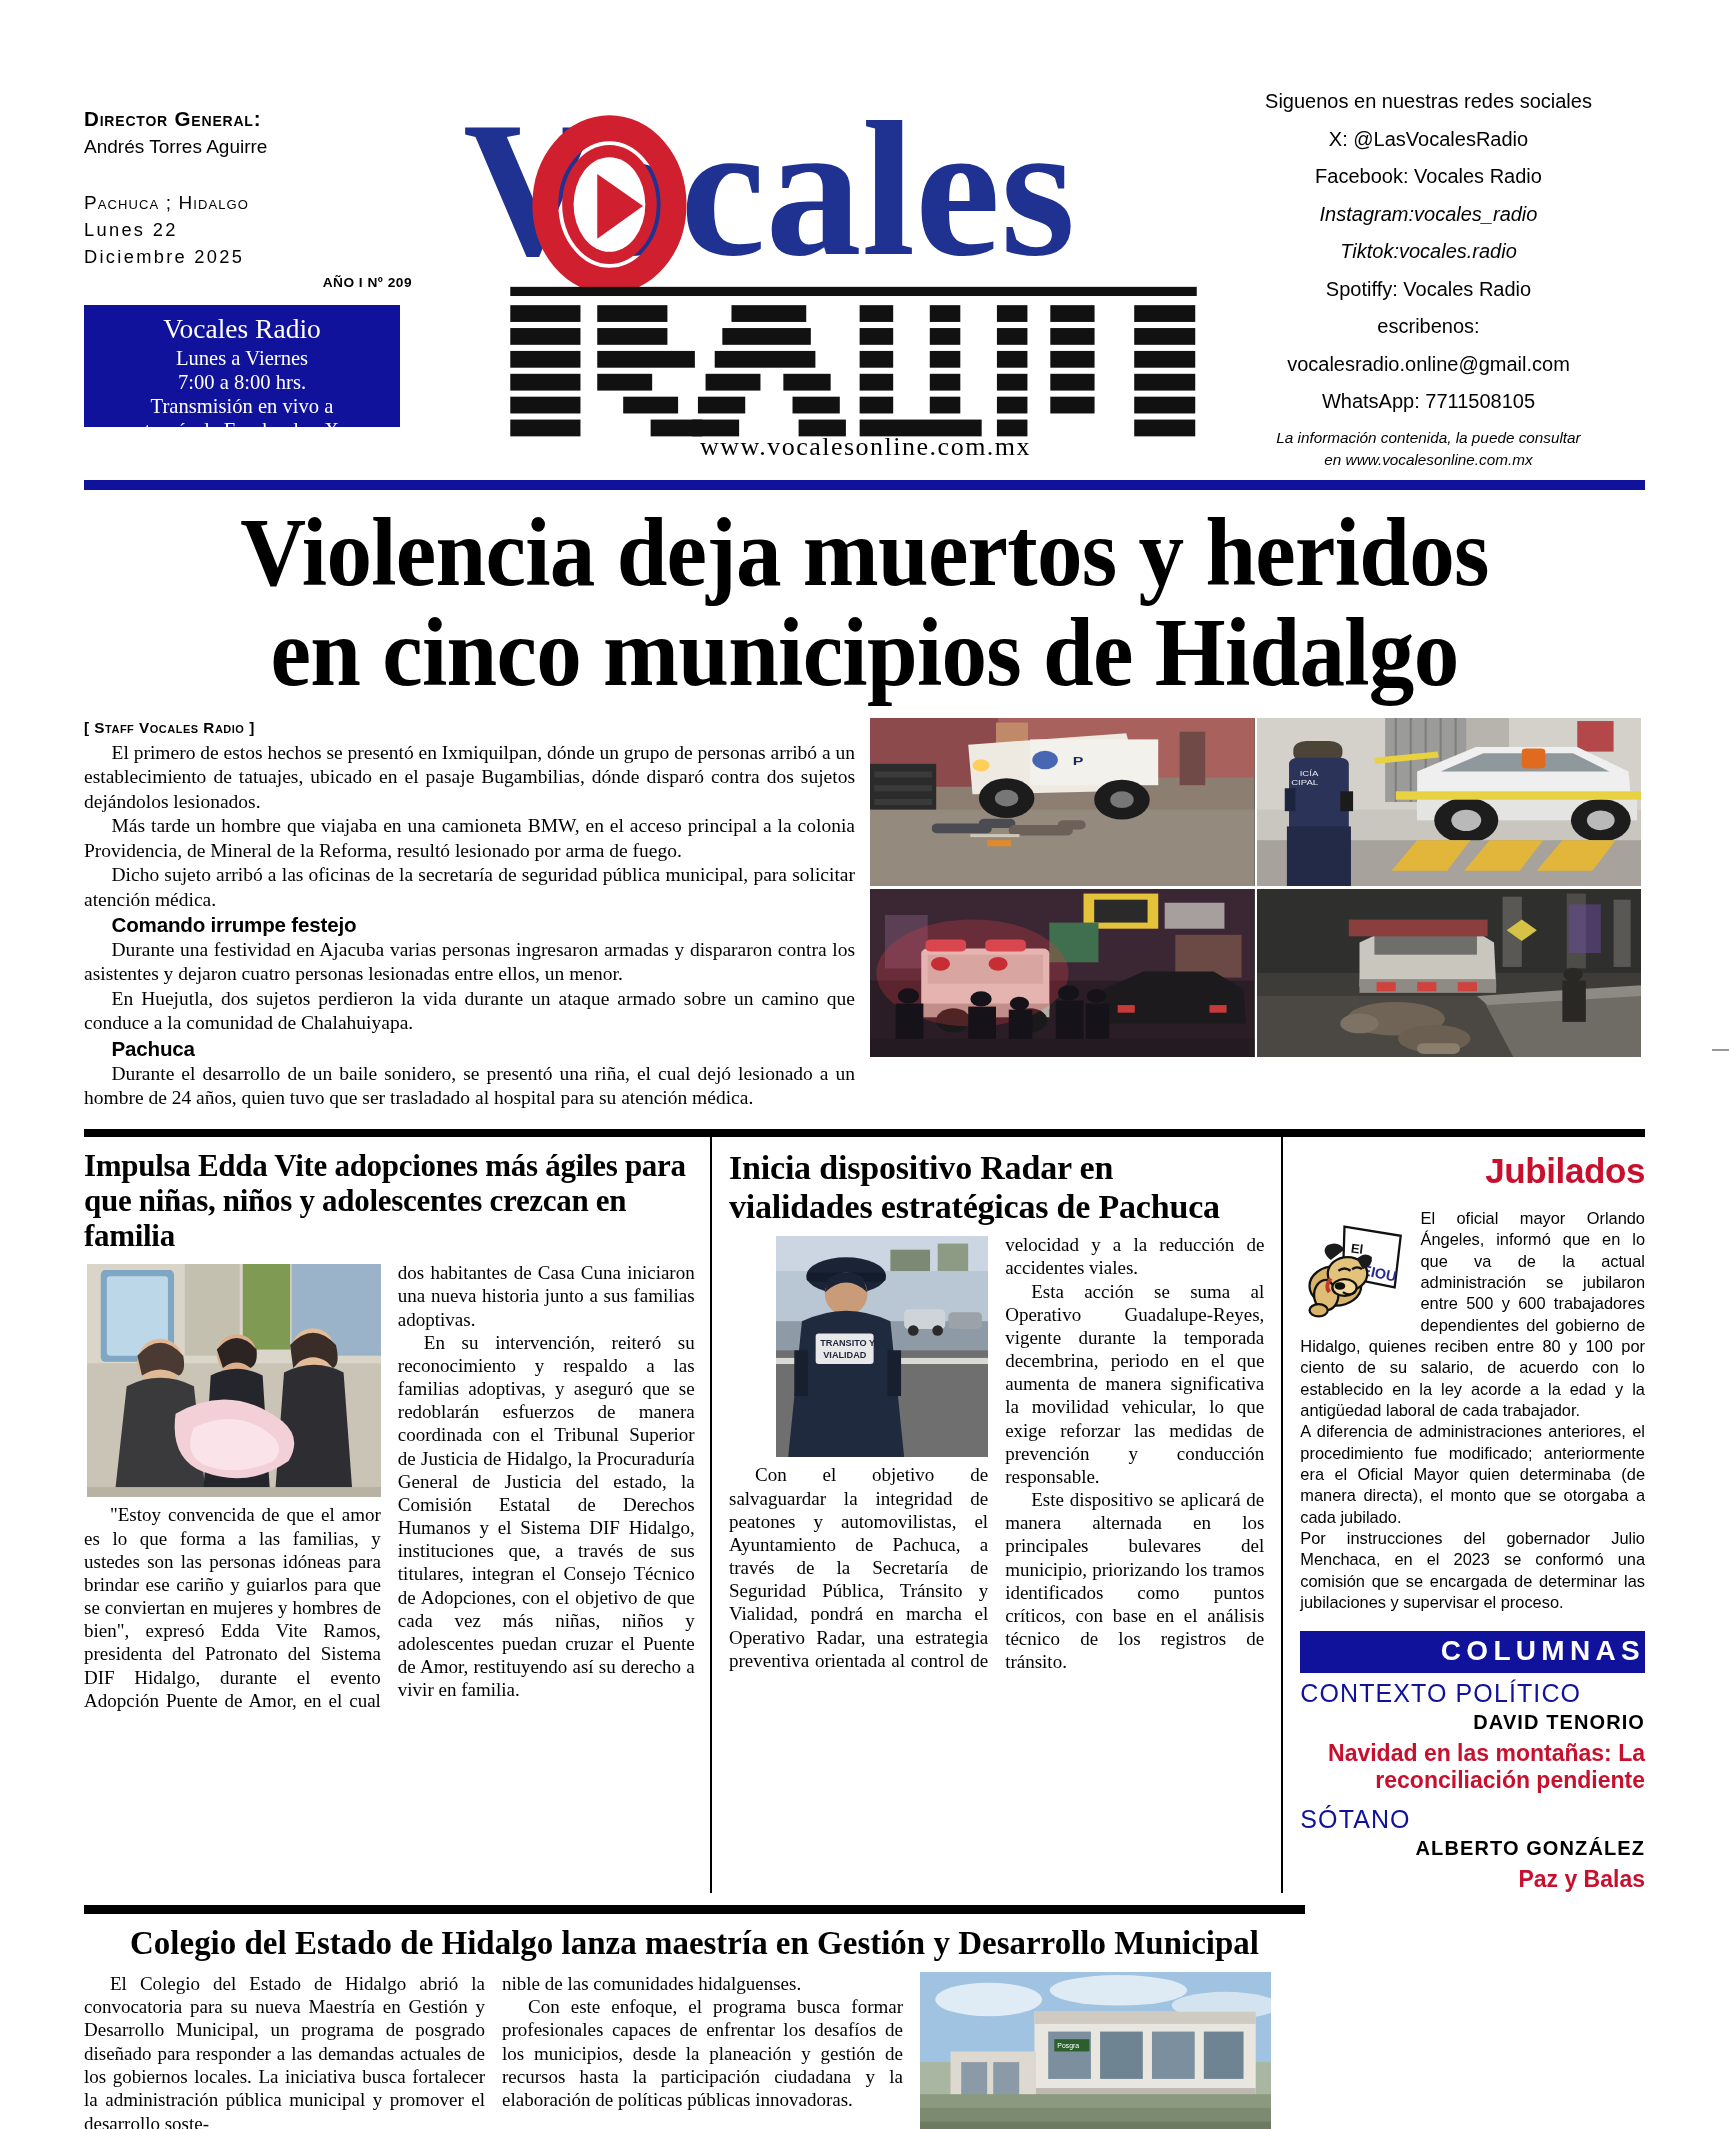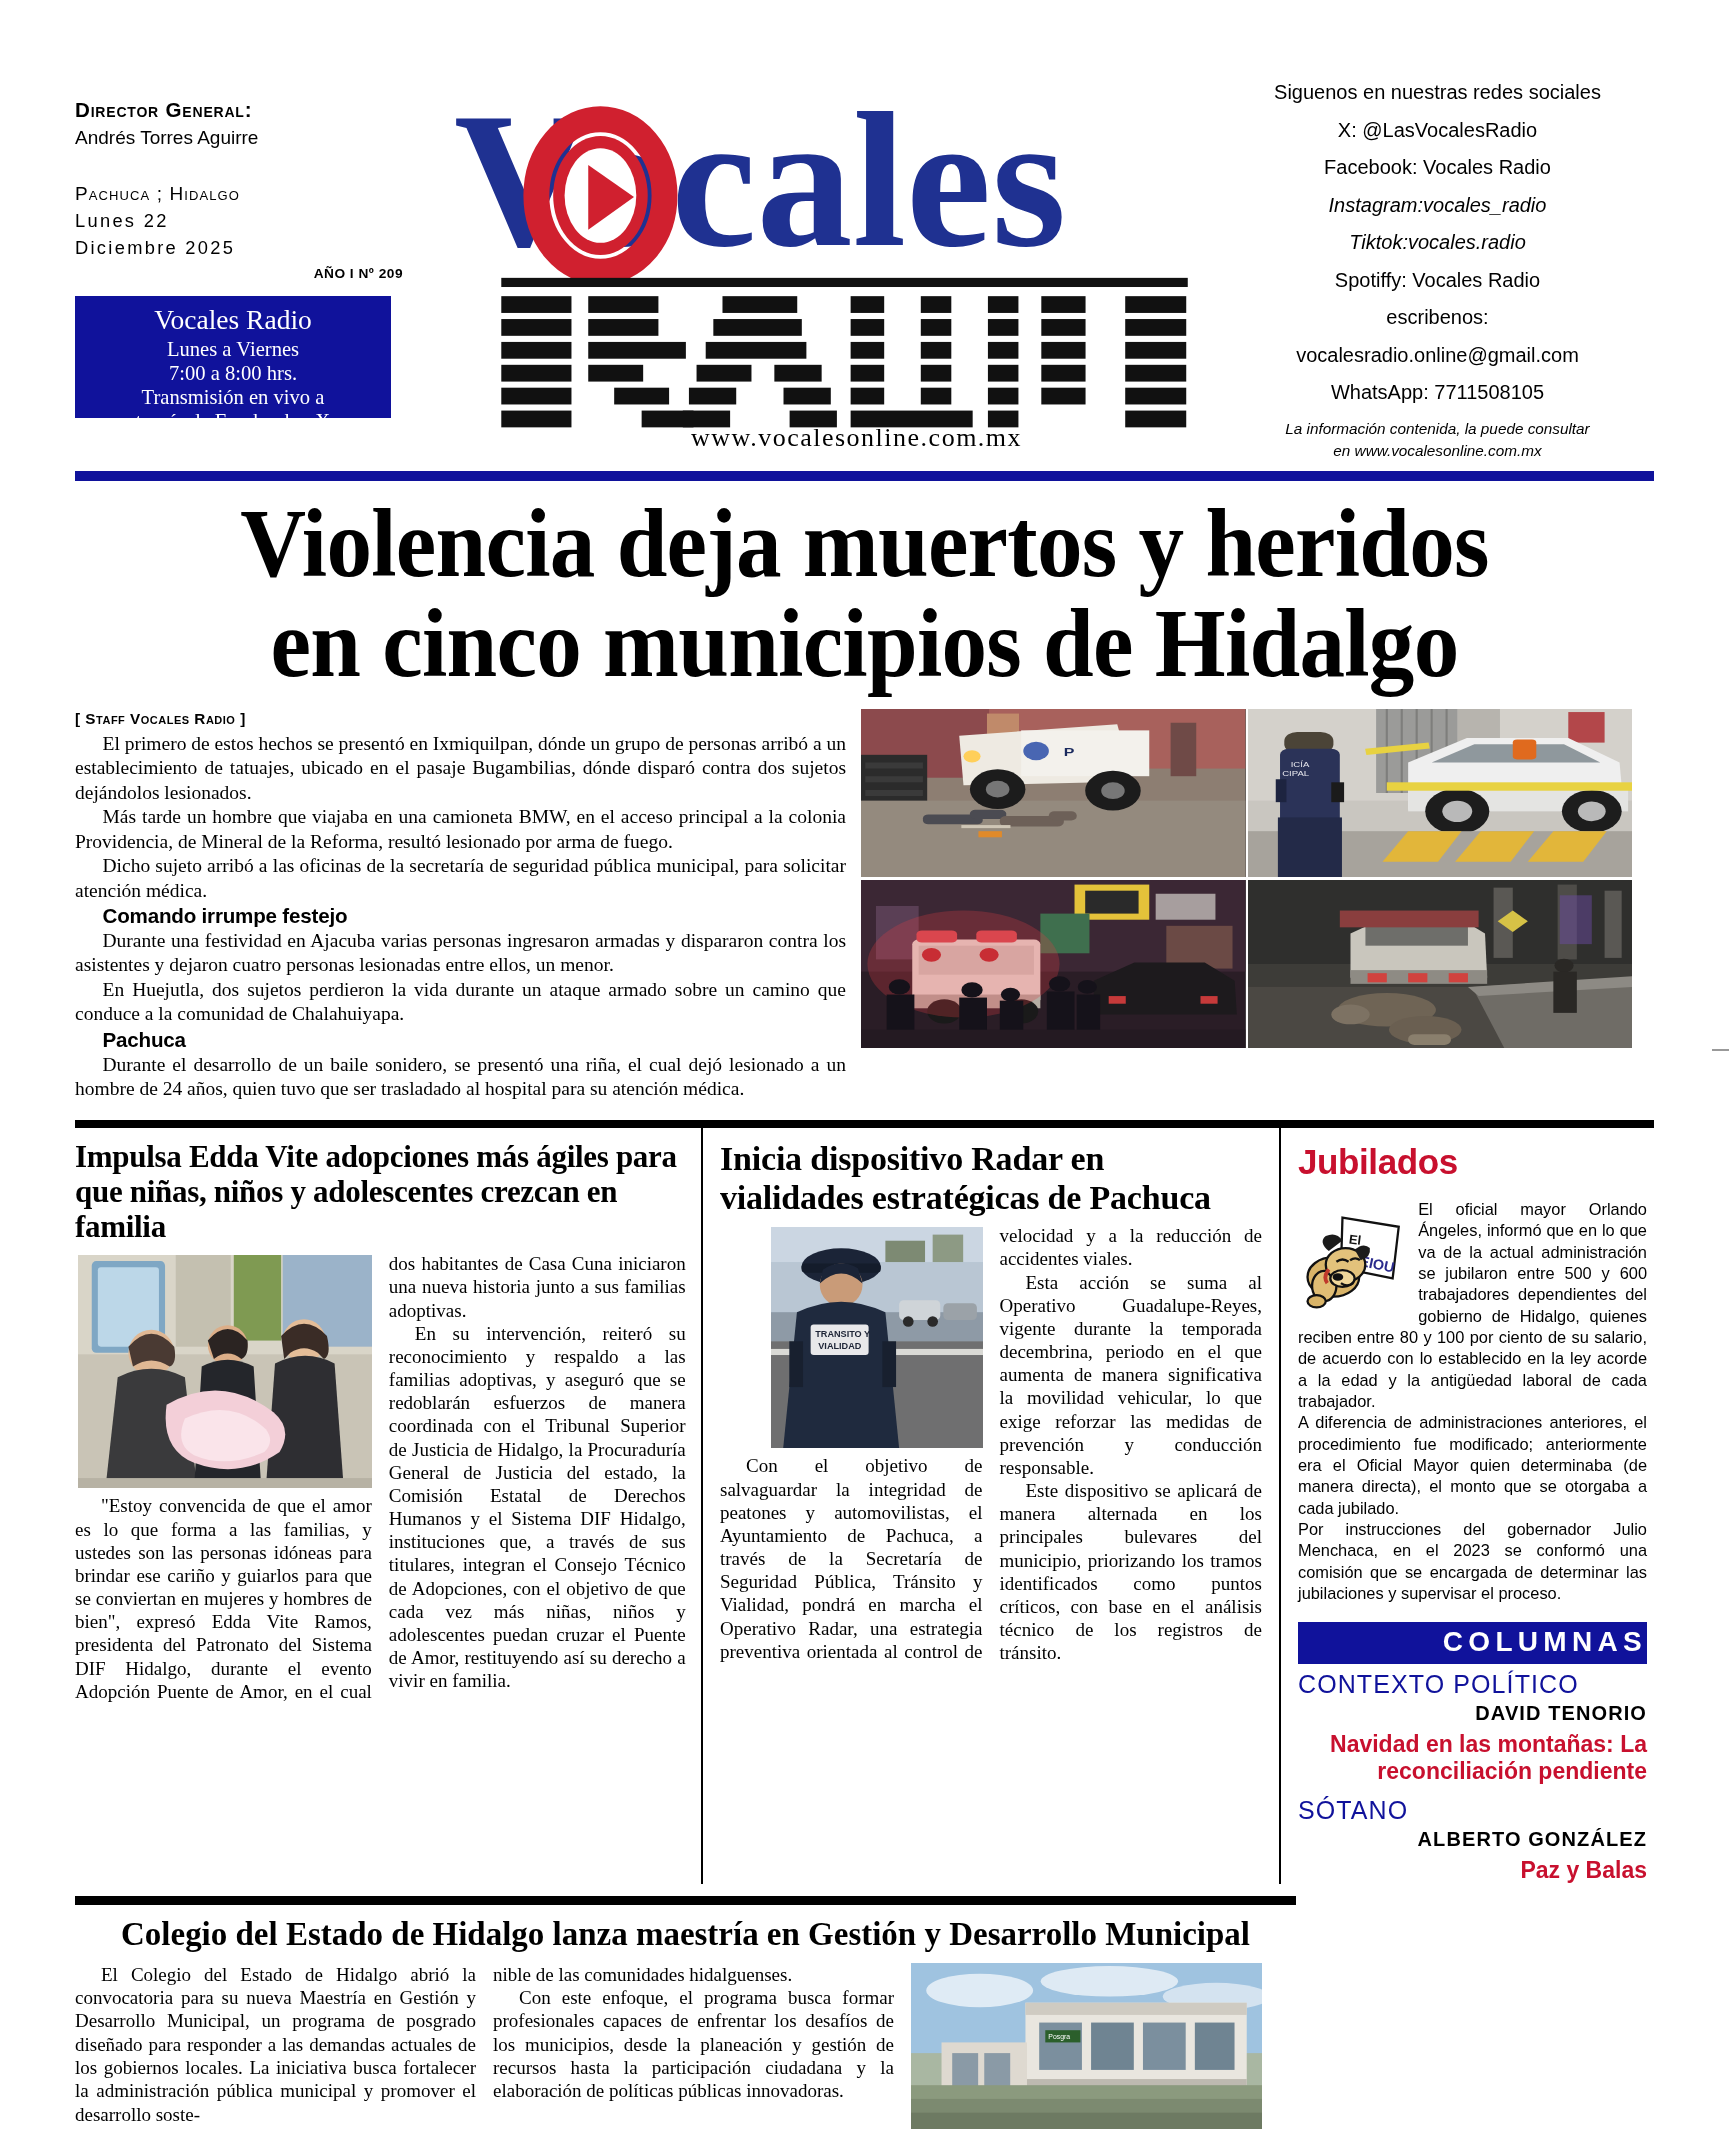--- a/index.html
+++ b/index.html
@@ -3,21 +3,21 @@
 <meta charset="utf-8">
 <style>
   html,body{margin:0;padding:0;}
   body{
     width:1729px;height:2129px;
     background:#ffffff;
     font-family:"Liberation Serif", serif;
     color:#000;
     overflow:hidden;
   }
-  .page{position:relative;width:1729px;height:2129px;padding:8px;box-sizing:border-box;}
+  .page{position:relative;width:1729px;height:2129px;padding:17px;box-sizing:border-box;}
 
   
   .masthead{position:relative;height:458px;}
   .mh-left{position:absolute;left:67px;top:90px;width:328px;}
   .director-title{font-size:20.6px;font-variant:small-caps;font-weight:700;letter-spacing:0.8px;
     font-family:"Liberation Sans",sans-serif;}
   .director-name{font-size:19px;font-family:"Liberation Sans",sans-serif;margin-top:4.6px;}
   .place{font-size:19px;font-variant:small-caps;font-weight:500;letter-spacing:1.1px;
     font-family:"Liberation Sans",sans-serif;margin-top:34px;}
   .dateline{font-size:18.3px;letter-spacing:2.3px;font-family:"Liberation Sans",sans-serif;margin-top:5.3px;}
@@ -88,21 +88,21 @@
   .art-head.h2 span{display:block;}
   .body2{font-size:19px;line-height:1.22;text-align:justify;}
   .body2 p{margin:0;text-indent:26px;}
 
   .twocol{column-count:2;column-gap:17px;}
   .wrapimg{float:right;width:294px;height:233px;margin:3.1px 0 6.1px 12.2px;background:#666;overflow:hidden;}
   .wrapimg2{float:right;width:212px;height:221px;margin:3.1px 0 6.1px 10.7px;background:#666;overflow:hidden;}
 
   
   .jub-title{color:#c8102e;font-family:"Liberation Sans",sans-serif;font-weight:700;
-    font-size:35px;text-align:left;margin:13.7px 0 17px 0;letter-spacing:-0.4px;}
+    font-size:35px;text-align:right;margin:13.7px 0 17px 0;letter-spacing:-0.4px;}
   .jub-body{font-family:"Liberation Sans",sans-serif;font-size:16.4px;line-height:1.3;text-align:justify;}
   .jub-body p{margin:0;}
   .dogimg{float:left;width:111px;height:114px;margin:4.6px 9.2px 3.1px 0;}
 
   .columnas-bar{background:#10129b;color:#fff;text-align:right;
     font-family:"Liberation Sans",sans-serif;font-weight:700;font-size:28px;
     letter-spacing:5.3px;padding:3.8px 0 5.3px 0;margin-top:18.3px;}
   .col-name{font-family:"Liberation Sans",sans-serif;color:#10129b;font-size:25px;
     letter-spacing:1.1px;margin-top:6.1px;}
   .col-author{font-family:"Liberation Sans",sans-serif;font-weight:700;font-size:20px;

